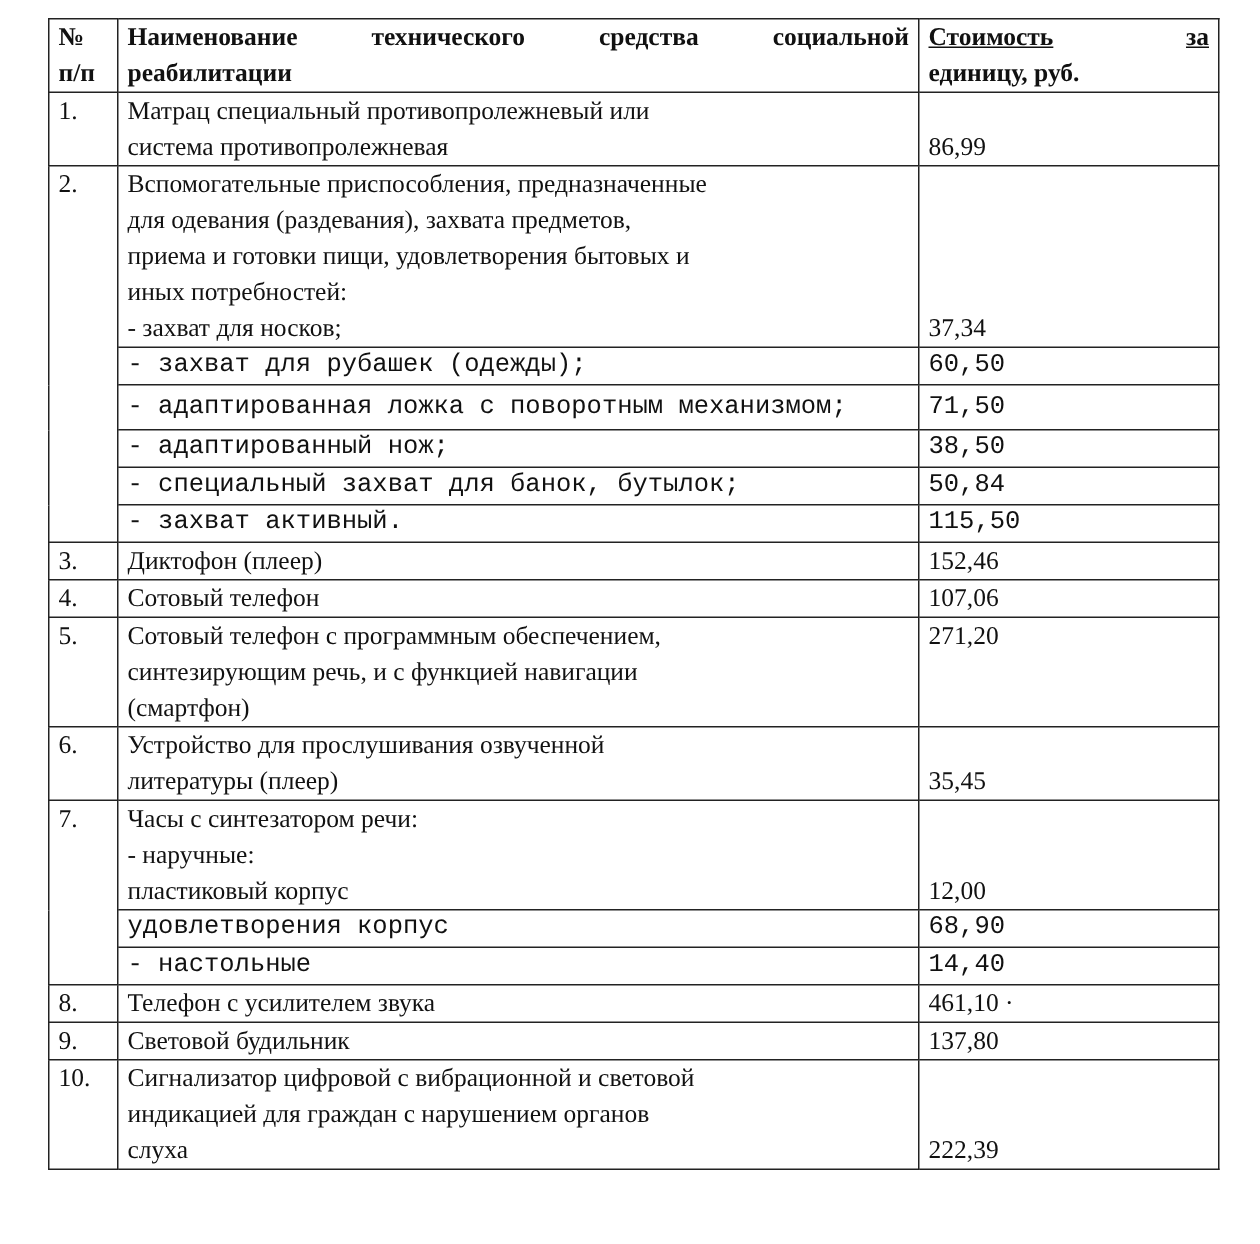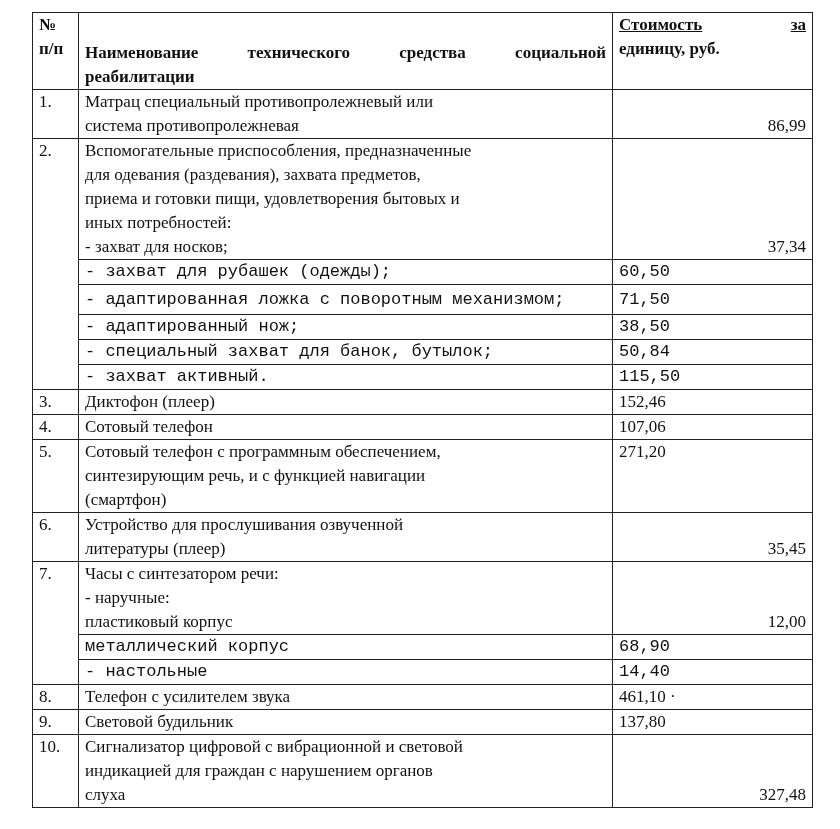--- a/index.html
+++ b/index.html
@@ -9,21 +9,21 @@
           border-collapse: collapse; table-layout: fixed; }
   col.c1 { width: 46px; }
   col.c2 { width: 534px; }
   col.c3 { width: 200px; }
   td { border: 1.5px solid #222; padding: 0 6px; vertical-align: top;
        font-size: 17px; line-height: 24px; }
   .b { font-weight: normal; }
   .hdr td { font-weight: bold; height: 48px; }
   .hdr .justify { text-align: justify; text-align-last: justify; }
   .line { display: block; }
-  .bottom { vertical-align: bottom; text-align: right; }
+  .bottom { vertical-align: bottom; }
   .sub td { height: 24px; font-family: Liberation Mono, monospace; }
   .cost-head { display:block; }
   .cost-head .r1 { display:flex; justify-content: space-between; text-decoration: underline; }
 </style>
 </head>
 <body>
 
 <table>
   <colgroup>
       <col class="c1">
@@ -31,21 +31,21 @@
       <col class="c3">
     </colgroup>
 
   <tbody>
       <tr class="hdr">
     <td>
       <span class="line">№</span>
       <span class="line">п/п</span>
     </td>
     <td>
-      <span class="line justify" style="text-align:justify;text-align-last:justify;margin-top:28px;">Наименование технического средства социальной</span>
+      <span class="line justify" style="text-align:justify;text-align-last:justify;">Наименование технического средства социальной</span>
       <span class="line">реабилитации</span>
     </td>
     <td>
       <span class="cost-head">
         <span class="r1">
           <span>Стоимость</span>
           <span>за</span>
         </span>
         <span class="line">единицу, руб.</span>
       </span>
@@ -127,21 +127,21 @@
   <tr>
     <td rowspan="3">7.</td>
     <td>
       <span class="line b">Часы с синтезатором речи:</span>
       <span class="line">- наручные:</span>
       <span class="line">пластиковый корпус</span>
     </td>
     <td class="bottom">12,00</td>
   </tr>
   <tr class="sub">
-    <td>металлический корпус</td>
+    <td>удовлетворения корпус</td>
     <td>68,90</td>
   </tr>
   <tr class="sub">
     <td>- настольные</td>
     <td>14,40</td>
   </tr>
 
   <tr>
     <td>8.</td>
     <td class="b">Телефон с усилителем звука</td>
@@ -154,16 +154,16 @@
     <td>137,80</td>
   </tr>
 
   <tr>
     <td>10.</td>
     <td class="b">
       <span class="line">Сигнализатор цифровой с вибрационной и световой</span>
       <span class="line">индикацией для граждан с нарушением органов</span>
       <span class="line">слуха</span>
     </td>
-    <td class="bottom">327,48</td>
+    <td class="bottom">222,39</td>
   </tr>
 </tbody>
   </table>
 
 </body></html>

